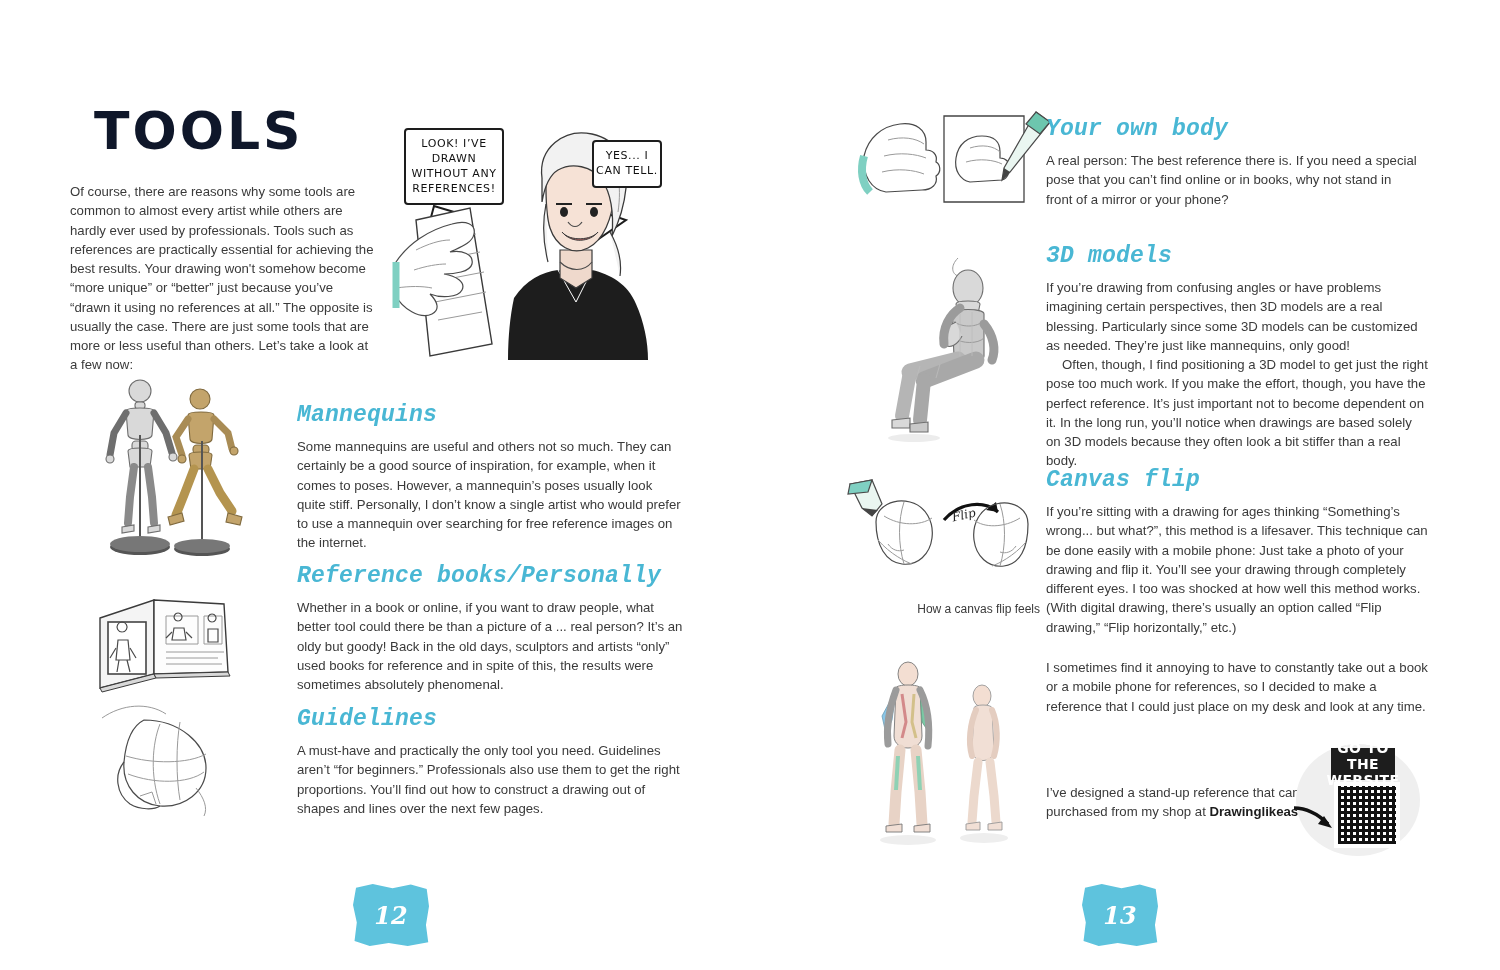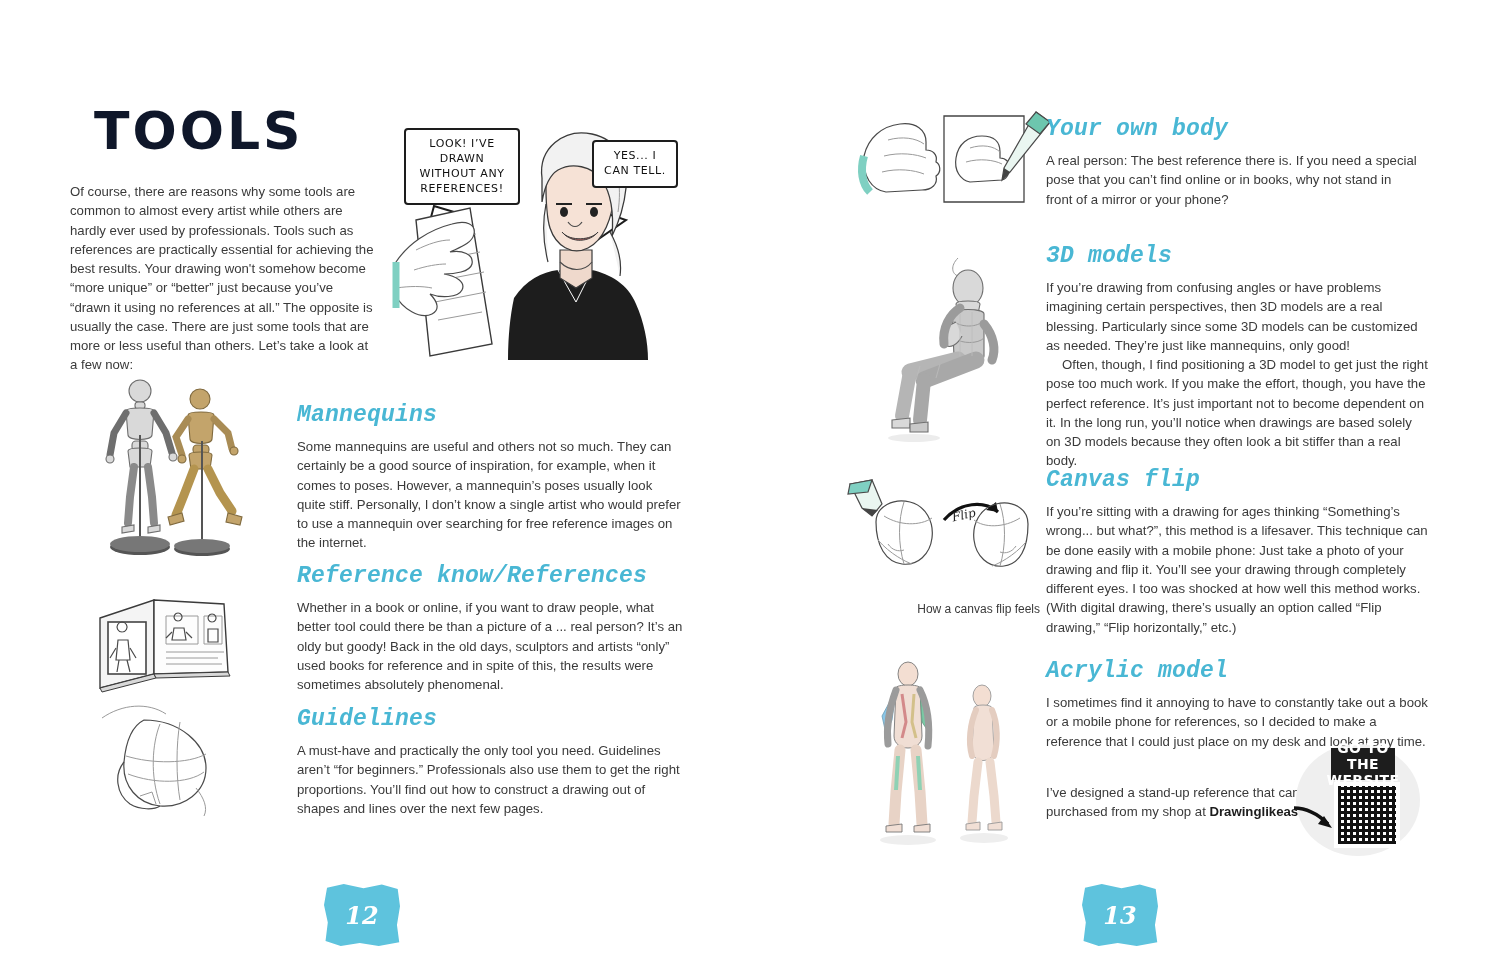--- a/index.html
+++ b/index.html
@@ -60,21 +60,21 @@
     font-family: "DejaVu Serif", serif;
     font-style: italic;
     font-weight: bold;
     font-size: 24px;
     display: flex;
     align-items: center;
     justify-content: center;
     background: #5ec3dd;
     clip-path: polygon(4% 6%, 26% 0%, 52% 7%, 76% 1%, 97% 8%, 100% 36%, 96% 66%, 99% 94%, 72% 100%, 47% 95%, 22% 100%, 2% 92%, 5% 62%, 0% 34%);
   }
-  #pagenum-left { left: 324px; }
+  #pagenum-left { left: 353px; }
   #pagenum-right { left: 1082px; }
 
   
   .blk { position: absolute; }
 
   
   #title-block { left: 70px; top: 105px; }
   #intro-text { left: 70px; top: 182px; width: 305px; }
 
   
@@ -82,21 +82,21 @@
 
   .bubble {
     position: absolute;
     border: 2px solid #1d1d1d;
     background: #fff;
     border-radius: 4px;
     font-family: "DejaVu Sans", sans-serif;
     font-size: 11px;
     line-height: 1.35;
     letter-spacing: .6px;
-    padding: 7px 8px;
+    padding: 7px 0;
     color: #111;
     text-align: center;
   }
   #bubble-1 { left: 8px; top: 16px; width: 96px; }
   #bubble-2 { left: 196px; top: 28px; width: 66px; }
 
   
   #mannequin-art { left: 92px; top: 375px; width: 185px; height: 190px; }
   #mannequins-text { left: 297px; top: 402px; width: 385px; }
 
@@ -294,21 +294,21 @@
       <path d="M82 40 L92 40 L94 52 L80 52 Z" class="ln"></path>
       <path d="M80 44 L74 50 M94 44 L100 50" class="ln"></path>
       <path d="M112 28 L130 28 L130 56 L112 56 Z" class="ln-light"></path>
       <path d="M120 34 a4 4 0 1 1 .1 0" class="ln"></path>
       <path d="M116 41 L126 41 L126 54 L116 54 Z" class="ln"></path>
       <path d="M74 64 L132 64 M74 70 L126 70 M74 76 L130 76" class="ln-light"></path>
     </svg>
   </div>
 
   <div class="blk" id="references-text">
-    <div class="section-head">Reference know/References</div>
+    <div class="section-head">Reference books/Personally</div>
     <div class="body-text">Whether in a book or online, if you want to draw people, what better tool could there be than a picture of a ... real person? It’s an oldy but goody! Back in the old days, sculptors and artists “only” used books for reference and in spite of this, the results were sometimes absolutely phenomenal.</div>
   </div>
 
   <div class="blk" id="guideline-art">
     <svg width="185" height="125" viewBox="0 0 185 125">
       <path d="M6 18 C26 4 52 2 70 14" class="ln-light"></path>
       <path d="M48 20 C84 20 110 44 110 68 C110 92 88 108 64 106
                C42 104 26 86 28 62 C30 40 36 26 48 20 Z" class="ln"></path>
       <path d="M64 24 C56 44 54 76 64 104" class="ln-light"></path>
       <path d="M84 22 C80 44 80 78 84 100" class="ln-light"></path>
@@ -450,21 +450,20 @@
       <path d="M120 50 C126 64 126 82 122 96" stroke="#e4cdc0" stroke-width="6" fill="none" stroke-linecap="round"></path>
       <path d="M106 102 L102 136 L100 162" stroke="#ecd9cd" stroke-width="9" fill="none" stroke-linecap="round"></path>
       <path d="M118 102 L122 136 L124 162" stroke="#ecd9cd" stroke-width="9" fill="none" stroke-linecap="round"></path>
       <path d="M94 164 L108 162 L108 170 L94 170 Z" fill="#f1dfd5" stroke="#999" stroke-width=".9"></path>
       <path d="M116 164 L130 162 L130 170 L116 170 Z" fill="#f1dfd5" stroke="#999" stroke-width=".9"></path>
       <ellipse cx="112" cy="178" rx="24" ry="5" fill="#eeeeee"></ellipse>
     </svg>
   </div>
 
   <div class="blk" id="acrylic-text">
-    <div class="section-head">Acrylic model</div>
     <div class="body-text">I sometimes find it annoying to have to constantly take out a book or a mobile phone for references, so I decided to make a reference that I could just place on my desk and look at any time.</div>
   </div>
 
   <div class="blk body-text" id="acrylic-text-2">
     <span>I’ve designed a stand-up reference that can be purchased from my shop at </span><span class="shop-link">Drawinglikeasir.shop</span><span>.</span>
   </div>
 
   <div class="blk" id="qr-promo">
     <div class="qr-circle"></div>
     <div class="qr-label">GO TO THE WEBSITE</div>

